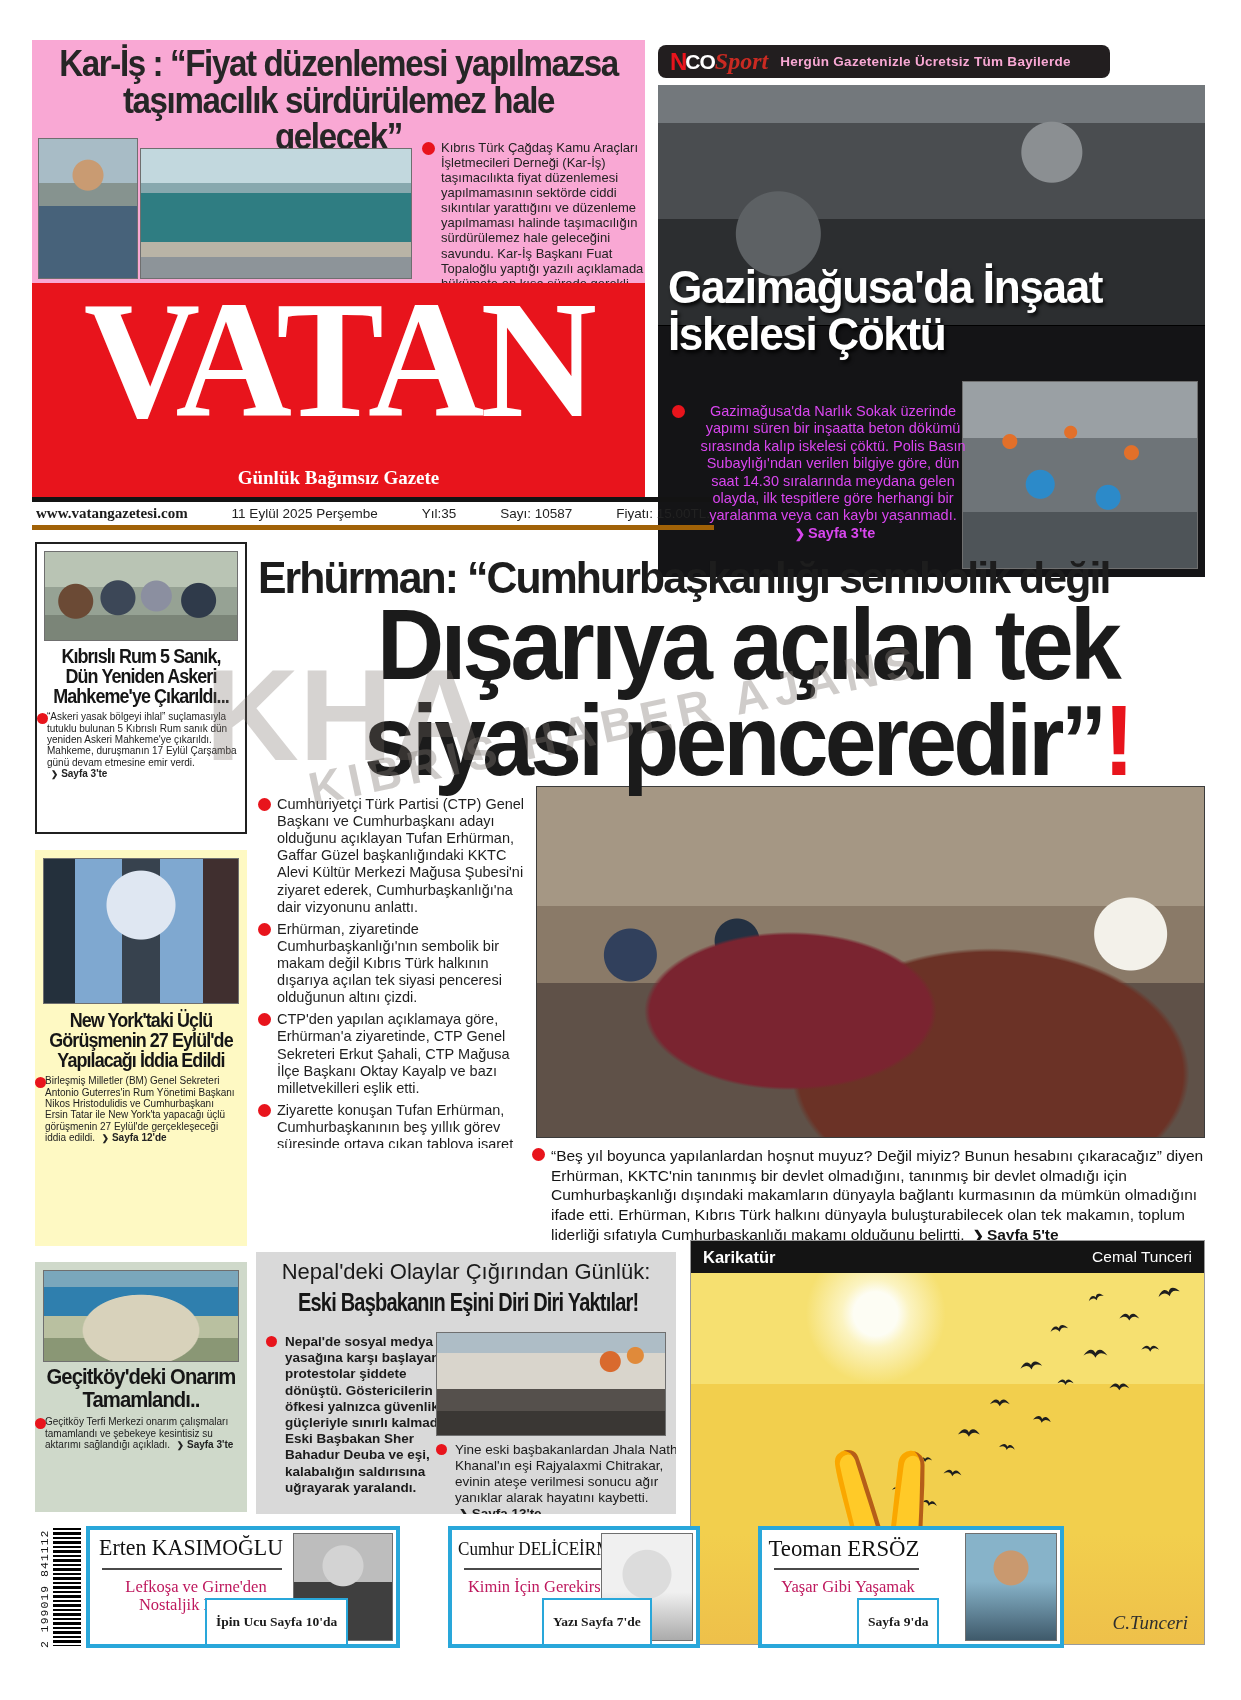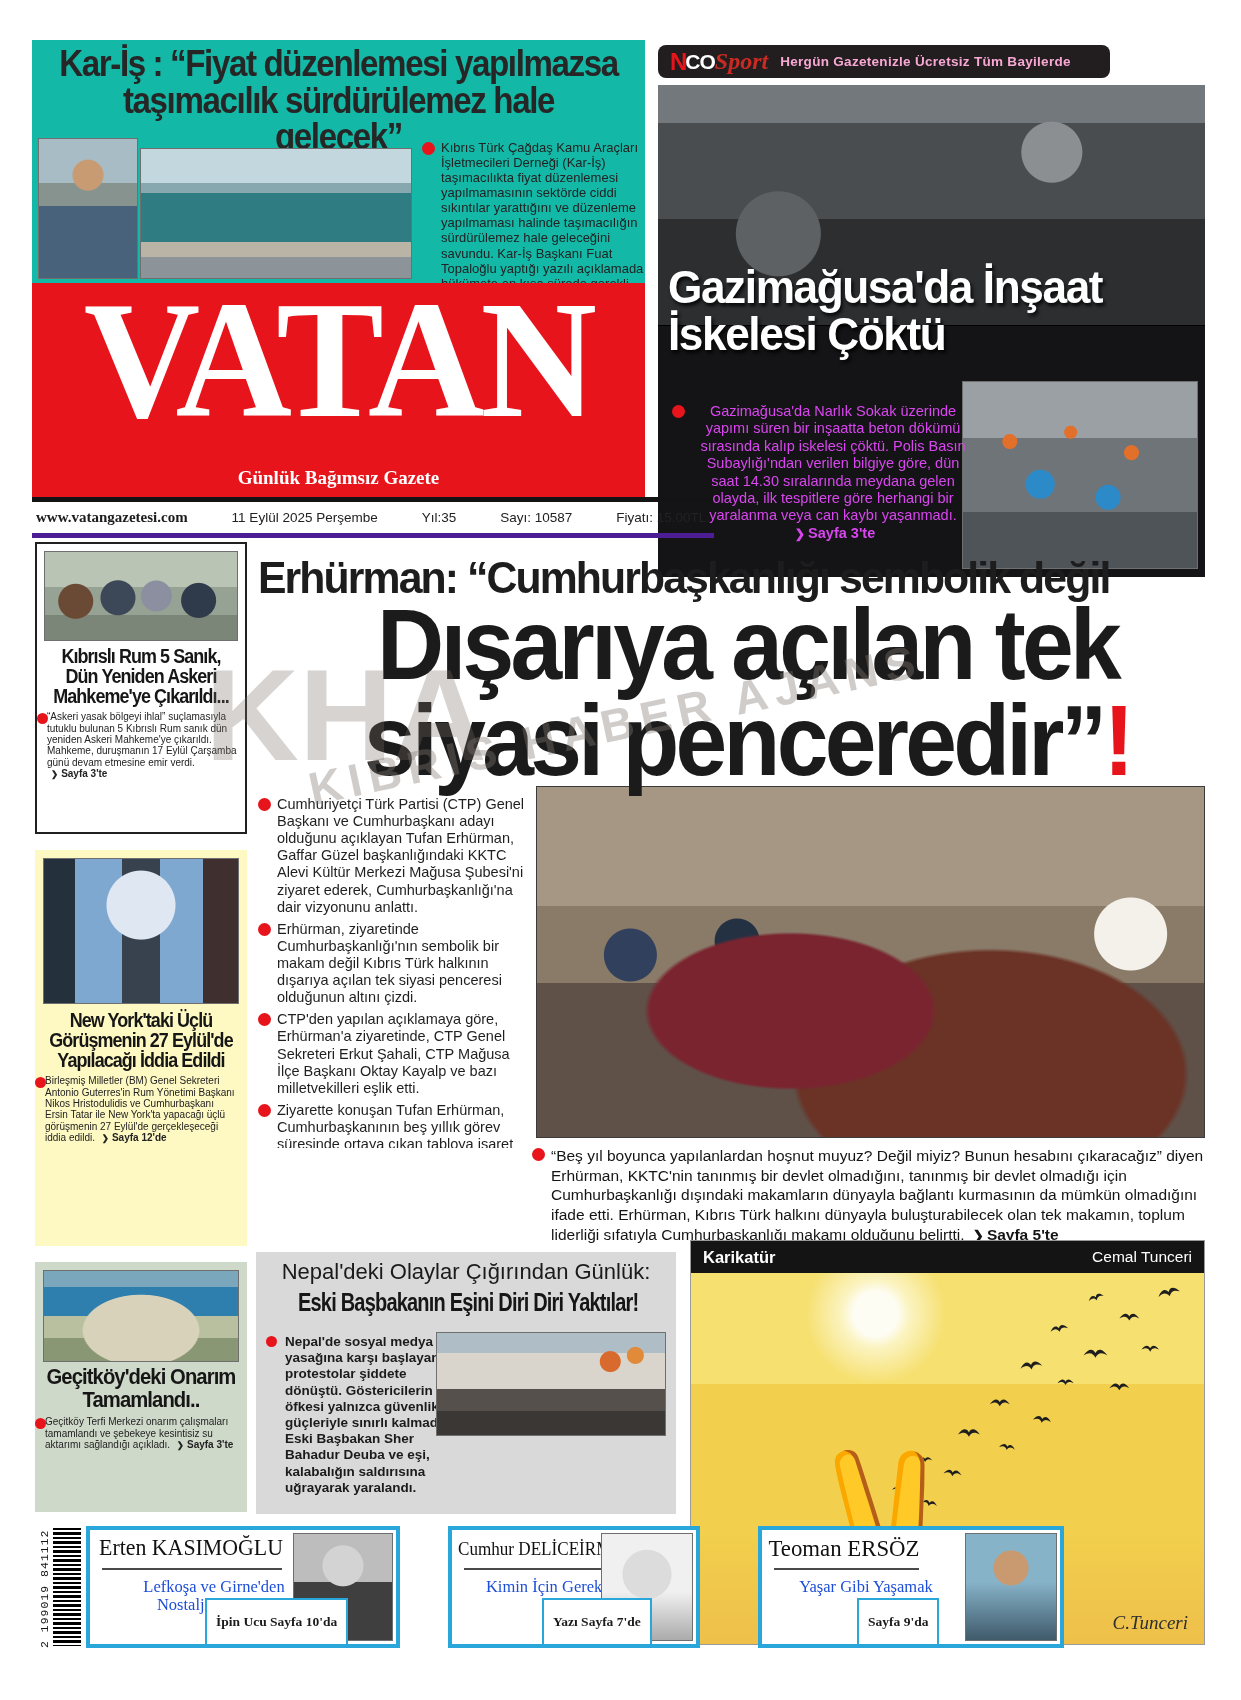--- a/index.html
+++ b/index.html
@@ -2,21 +2,21 @@
 <html><head>
 <meta charset="utf-8">
 <style>
   html,body{margin:0;padding:0;background:#e9e9e9;}
   .page{position:relative;width:1241px;height:1700px;background:#ffffff;overflow:hidden;
         font-family:"Liberation Sans",sans-serif;color:#1b1b1b;}
   .abs{position:absolute;}
   .ph{border:1px solid #6f6f6f;box-sizing:border-box;}
 
   
-  .teaser{left:32px;top:40px;width:613px;height:243px;background:#14b8a6;}
+  .teaser{left:32px;top:40px;width:613px;height:243px;background:#f9a8d4;}
   .t-head{position:absolute;left:0;top:6px;width:100%;text-align:center;
           font-size:36px;line-height:1.02;color:#262626;font-weight:bold;
           transform:scaleX(.92);transform-origin:center top;letter-spacing:-1.5px;}
   .t-man{position:absolute;left:6px;top:98px;width:100px;height:141px;
          background:radial-gradient(circle at 50% 26%,#c99b72 0 15px,rgba(0,0,0,0) 16px),
          linear-gradient(180deg,#a8bcc6 0 32%,#86938f 32% 48%,#47627a 48% 100%);}
   .t-bus{position:absolute;left:108px;top:108px;width:272px;height:131px;
          background:linear-gradient(180deg,#c2d8de 0 26%,#87a8ae 26% 34%,#2f7d82 34% 72%,#b9b4a6 72% 84%,#8d9499 84% 100%);}
   .t-body{position:absolute;left:390px;top:100px;width:214px;font-size:13px;line-height:1.16;color:#222;}
 
@@ -53,21 +53,21 @@
                  linear-gradient(180deg,#9aa0a4 0 30%,#6e7478 30% 70%,#4e5458 70% 100%);}
 
   
   .masthead{left:32px;top:283px;width:613px;height:214px;background:#e8141c;text-align:center;}
   .vatan{font-family:"Liberation Serif",serif;font-weight:bold;color:#ffffff;
          font-size:168px;line-height:1.0;letter-spacing:-4px;margin-top:-8px;transform:scaleX(.96);transform-origin:center top;}
   .tagline{position:absolute;bottom:8px;width:100%;color:#ffffff;font-family:"Liberation Serif",serif;
            font-weight:bold;font-size:19px;}
 
   
-  .dateline{left:32px;top:497px;width:682px;height:41px;border-top:5px solid #131313;border-bottom:5px solid #4c1d95;
+  .dateline{left:32px;top:497px;width:682px;height:33px;border-top:5px solid #131313;border-bottom:5px solid #a16207;
             display:flex;align-items:center;justify-content:space-between;box-sizing:border-box;padding:0 4px;}
   .dl-site{font-family:"Liberation Serif",serif;font-weight:bold;font-size:15px;}
   .dl-item{font-size:13.5px;color:#222;}
 
   
   .kicker{left:258px;top:552px;width:982px;font-size:45px;font-weight:bold;letter-spacing:-2px;
           color:#1d1d1d;transform:scaleX(.95);transform-origin:left top;white-space:nowrap;z-index:2;}
   .bighead{left:255px;top:596px;width:985px;text-align:center;font-weight:bold;color:#1b1b1b;
            font-size:100px;line-height:.96;letter-spacing:-4px;transform:scaleX(.93);transform-origin:center top;z-index:1;}
   .bh-ex{color:#e8141c;}
@@ -138,22 +138,22 @@
   
   .barcode{left:38px;top:1528px;width:48px;height:120px;display:flex;align-items:stretch;}
   .bc-num{writing-mode:vertical-rl;transform:rotate(180deg);font-family:"Liberation Mono",monospace;
           font-size:11.5px;color:#111;letter-spacing:1px;margin-right:2px;}
   .bc-bars{width:28px;height:118px;background:repeating-linear-gradient(180deg,#000 0 2px,#fff 2px 4px,#000 4px 7px,#fff 7px 9px);}
 
   .colbox{top:1526px;height:122px;background:#fff;border:4px solid #29a7da;box-sizing:border-box;position:absolute;}
   .cb-name{position:absolute;left:6px;top:5px;font-family:"Liberation Serif",serif;font-size:22px;color:#111;
            white-space:nowrap;transform:scaleX(.95);transform-origin:left top;}
   .cb-rule{position:absolute;left:12px;top:38px;border-top:2px solid #4a4a4a;}
-  .cb-title{position:absolute;left:24px;top:48px;font-family:"Liberation Serif",serif;font-size:16.5px;
-            text-align:center;line-height:1.1;color:#1d4ed8;}
+  .cb-title{position:absolute;left:6px;top:48px;font-family:"Liberation Serif",serif;font-size:16.5px;
+            text-align:center;line-height:1.1;color:#be185d;}
   .cb-badge{position:absolute;bottom:-2px;background:#fff;border:2px solid #29a7da;
             font-family:"Liberation Serif",serif;font-weight:bold;font-size:13.5px;padding:14px 9px;white-space:nowrap;}
   .cb-ph{position:absolute;top:3px;right:3px;bottom:3px;}
   .ph-port-gray{width:100px;background:radial-gradient(circle at 50% 30%,#d3d3d3 0 20px,rgba(0,0,0,0) 21px),
                 linear-gradient(180deg,#bdbdbd 0 45%,#3f3f3f 45% 100%);}
   .ph-port-sketch{width:92px;background:radial-gradient(circle at 50% 38%,#dcdcdc 0 24px,rgba(0,0,0,0) 25px),
                 linear-gradient(180deg,#f0f0f0 0 55%,#ababab 100%);}
   .ph-port-color{width:92px;background:radial-gradient(circle at 50% 32%,#c9996f 0 17px,rgba(0,0,0,0) 18px),
                 linear-gradient(180deg,#87b3c9 0 45%,#3f5a6b 100%);}
 </style>
@@ -274,20 +274,25 @@
   </section>
 
   <section class="abs nepal">
     <div class="np-kick">Nepal'deki Olaylar Çığırından Günlük:</div>
     <div class="np-head">Eski Başbakanın Eşini Diri Diri Yaktılar!</div>
     <div class="np-b1 bullet">
       <span class="dot sm"></span>
       <span>Nepal'de sosyal medya yasağına karşı başlayan protestolar şiddete dönüştü. Göstericilerin öfkesi yalnızca güvenlik güçleriyle sınırlı kalmadı. Eski Başbakan Sher Bahadur Deuba ve eşi, kalabalığın saldırısına uğrayarak yaralandı.</span>
     </div>
     <div class="np-ph ph"></div>
+    <div class="np-b2 bullet">
+      <span class="dot sm"></span>
+      <span>Yine eski başbakanlardan Jhala Nath Khanal'ın eşi Rajyalaxmi Chitrakar, evinin ateşe verilmesi sonucu ağır yanıklar alarak hayatını kaybetti.</span>
+      <span class="ref"><span class="arr">❯</span><span>Sayfa 13'te</span></span>
+    </div>
   </section>
 
   <section class="abs cartoon">
     <div class="ct-bar">
       <span class="ct-label">Karikatür</span>
       <span class="ct-author">Cemal Tunceri</span>
     </div>
     <div class="ct-canvas">
       <svg class="ct-birds" viewBox="0 0 515 371">
         <g fill="#1e1e1e">

